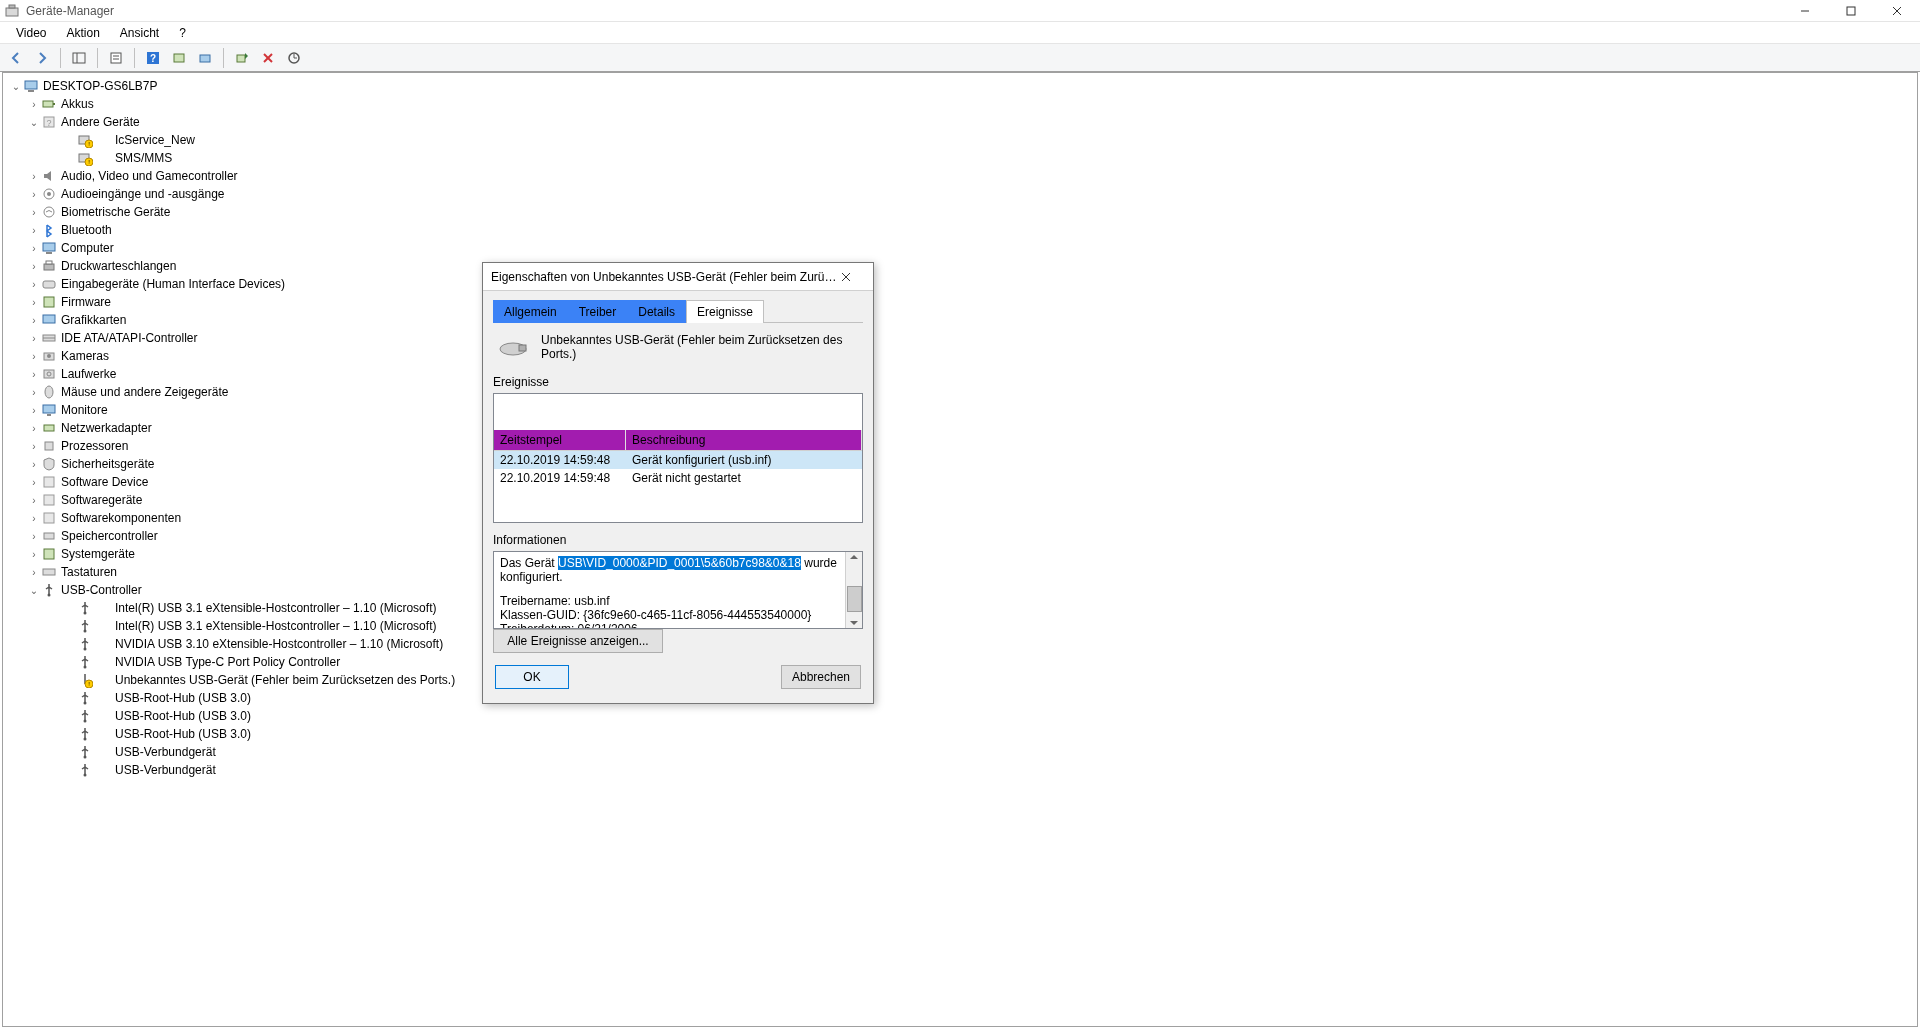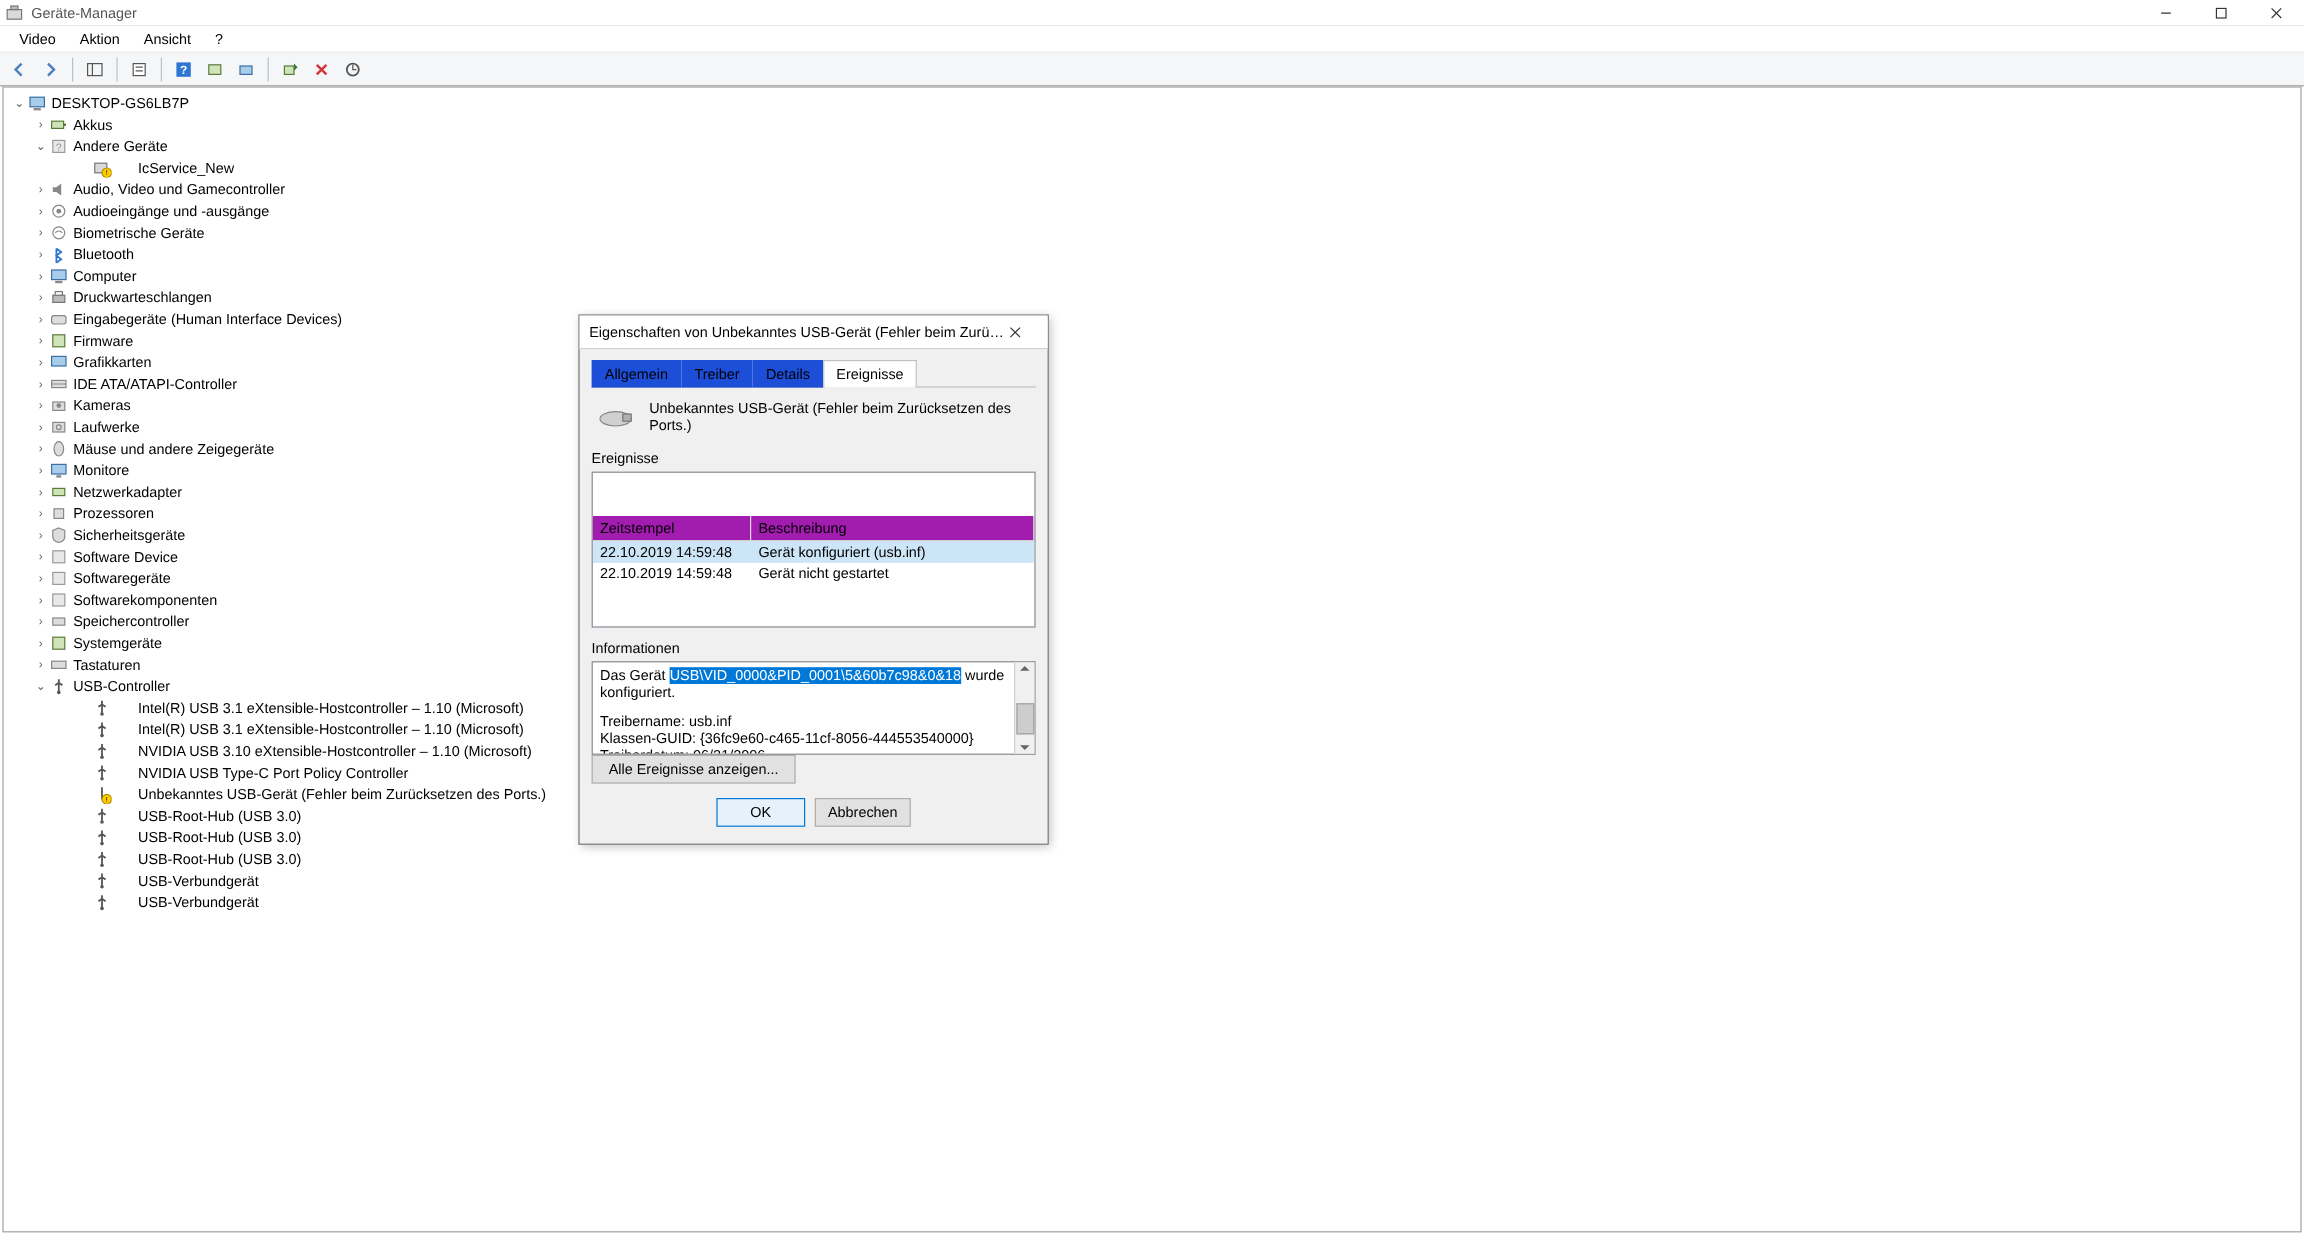--- a/index.html
+++ b/index.html
@@ -33,21 +33,21 @@
 .tree-row .label { }
 
 
 .dialog { position: absolute; left: 482px; top: 262px; width: 392px; background: #f0f0f0; border: 1px solid #777; box-shadow: 2px 2px 8px rgba(0,0,0,.25); }
 .dialog-title { height: 28px; background: #fff; display: flex; align-items: center; padding: 0 8px; border-bottom: 1px solid #d0d0d0; }
 .dialog-title .txt { font-size: 12px; flex: 1; white-space: nowrap; overflow: hidden; text-overflow: ellipsis; }
 .dialog-title .close { width: 24px; text-align: center; }
 
 .dialog-body { padding: 8px 10px 12px; }
 .tabs { display: flex; border-bottom: 1px solid #c0c0c0; margin-bottom: 10px; }
-.tab { padding: 4px 10px; font-size: 12px; border: 1px solid transparent; border-bottom: none; position: relative; top: 1px; background: #1d4ed8; }
+.tab { padding: 4px 10px; font-size: 12px; border: 1px solid transparent; border-bottom: none; position: relative; top: 1px; background: #3b82f6; }
 .tab.active { background: #fff; border-color: #c0c0c0; }
 
 .device-header { display: flex; align-items: center; gap: 12px; margin: 4px 4px 14px; }
 .device-header .dev-icon { width: 32px; height: 24px; }
 .device-header .dev-name { font-size: 12px; }
 
 .section-label { font-size: 12px; margin-bottom: 4px; }
 .events-box { border: 1px solid #828790; background: #fff; height: 130px; overflow: hidden; margin-bottom: 10px; }
 .events-head { display: flex; background: #a21caf; border-bottom: 1px solid #d0d0d0; margin-top: 36px; }
 .events-head .col { padding: 3px 6px; font-size: 12px; border-right: 1px solid #e0e0e0; }
@@ -60,21 +60,21 @@
 .info-box { border: 1px solid #828790; background: #fff; height: 78px; position: relative; margin-bottom: 0; font-size: 12px; }
 .info-scroll { position: absolute; right: 0; top: 0; bottom: 0; width: 17px; background: #f0f0f0; border-left: 1px solid #d0d0d0; display:flex; flex-direction:column; align-items:center; justify-content:space-between; }
 .info-scroll .thumb { width: 15px; height: 26px; background: #cdcdcd; border:1px solid #a0a0a0; margin-top:18px;}
 .info-content { padding: 4px 6px; line-height: 14px; overflow: hidden; height:100%; margin-right:17px; }
 .sel { background: #0078d7; color: #fff; }
 
 .btn { min-width: 74px; height: 24px; border: 1px solid #adadad; background: #e1e1e1; font-size: 12px; padding: 0 10px; }
 .btn.primary { border: 1px solid #0078d7; background:#e5f1fb; }
 .show-all { width: 170px; height: 24px; border: 1px solid #adadad; background: #e1e1e1; font-size: 12px; }
 
-.dialog-footer { display: flex; justify-content: center; gap: 8px; padding: 0 12px 14px; }
+.dialog-footer { display: flex; justify-content: space-between; gap: 8px; padding: 0 12px 14px; }
 
 svg { display:block; }
 </style>
 </head>
 <body>
 
 <div class="titlebar">
   <span class="app-icon">
     <svg width="16" height="16" viewBox="0 0 16 16">
         <rect x="2" y="5" width="12" height="8" fill="#d9d9d9" stroke="#777"></rect>
@@ -208,20 +208,31 @@
       <div class="tree-row indent-2">
         <span class="toggle"></span>
         <span class="icon">
           <svg width="16" height="16" viewBox="0 0 16 16">
             <rect x="2" y="4" width="10" height="8" fill="#d9d9d9" stroke="#777"></rect>
             <circle cx="12" cy="12" r="4" fill="#ffcc00" stroke="#b58900"></circle>
             <text x="12" y="14" text-anchor="middle" font-size="6" fill="#000">!</text>
           </svg>
         </span>
         <span class="label">IcService_New</span>
+      </div>
+      <div class="tree-row indent-2">
+        <span class="toggle"></span>
+        <span class="icon">
+          <svg width="16" height="16" viewBox="0 0 16 16">
+            <rect x="2" y="4" width="10" height="8" fill="#d9d9d9" stroke="#777"></rect>
+            <circle cx="12" cy="12" r="4" fill="#ffcc00" stroke="#b58900"></circle>
+            <text x="12" y="14" text-anchor="middle" font-size="6" fill="#000">!</text>
+          </svg>
+        </span>
+        <span class="label">SMS/MMS</span>
       </div>
       <div class="tree-row indent-1">
         <span class="toggle">›</span>
         <span class="icon">
           <svg width="16" height="16" viewBox="0 0 16 16">
             <path d="M3 6 L6 6 L10 3 L10 13 L6 10 L3 10 Z" fill="#888"></path>
           </svg>
         </span>
         <span class="label">Audio, Video und Gamecontroller</span>
       </div>

